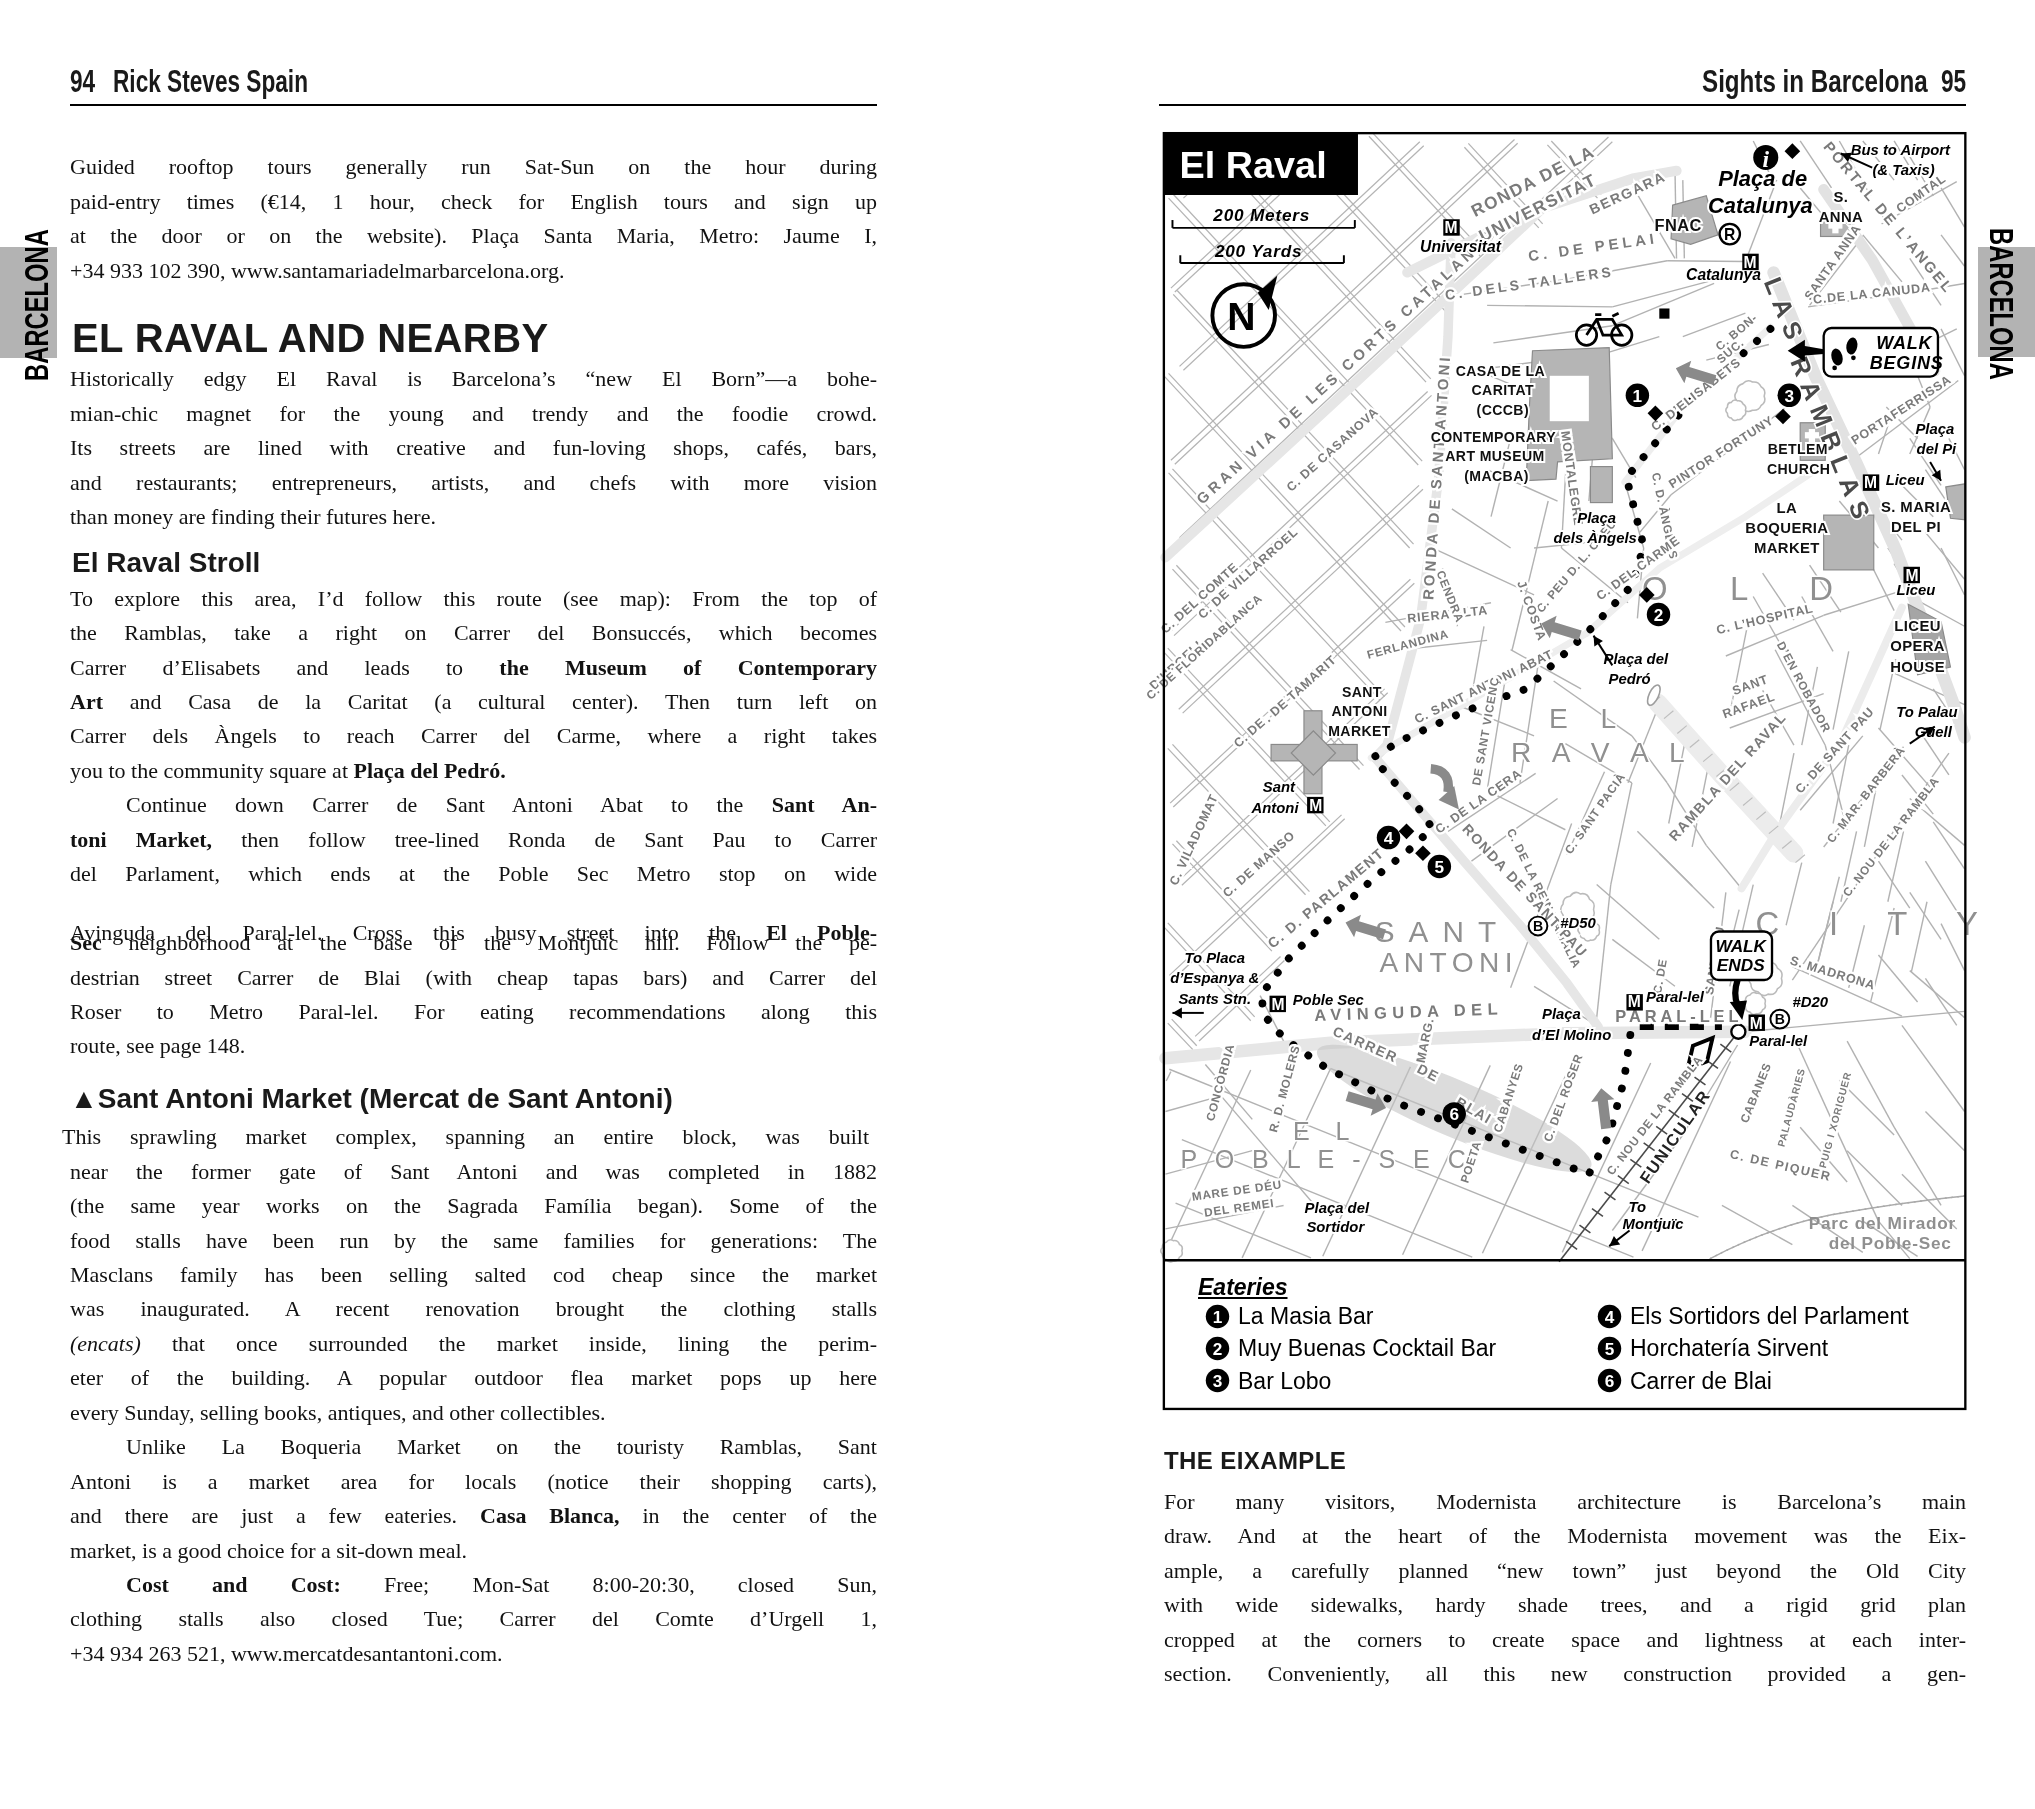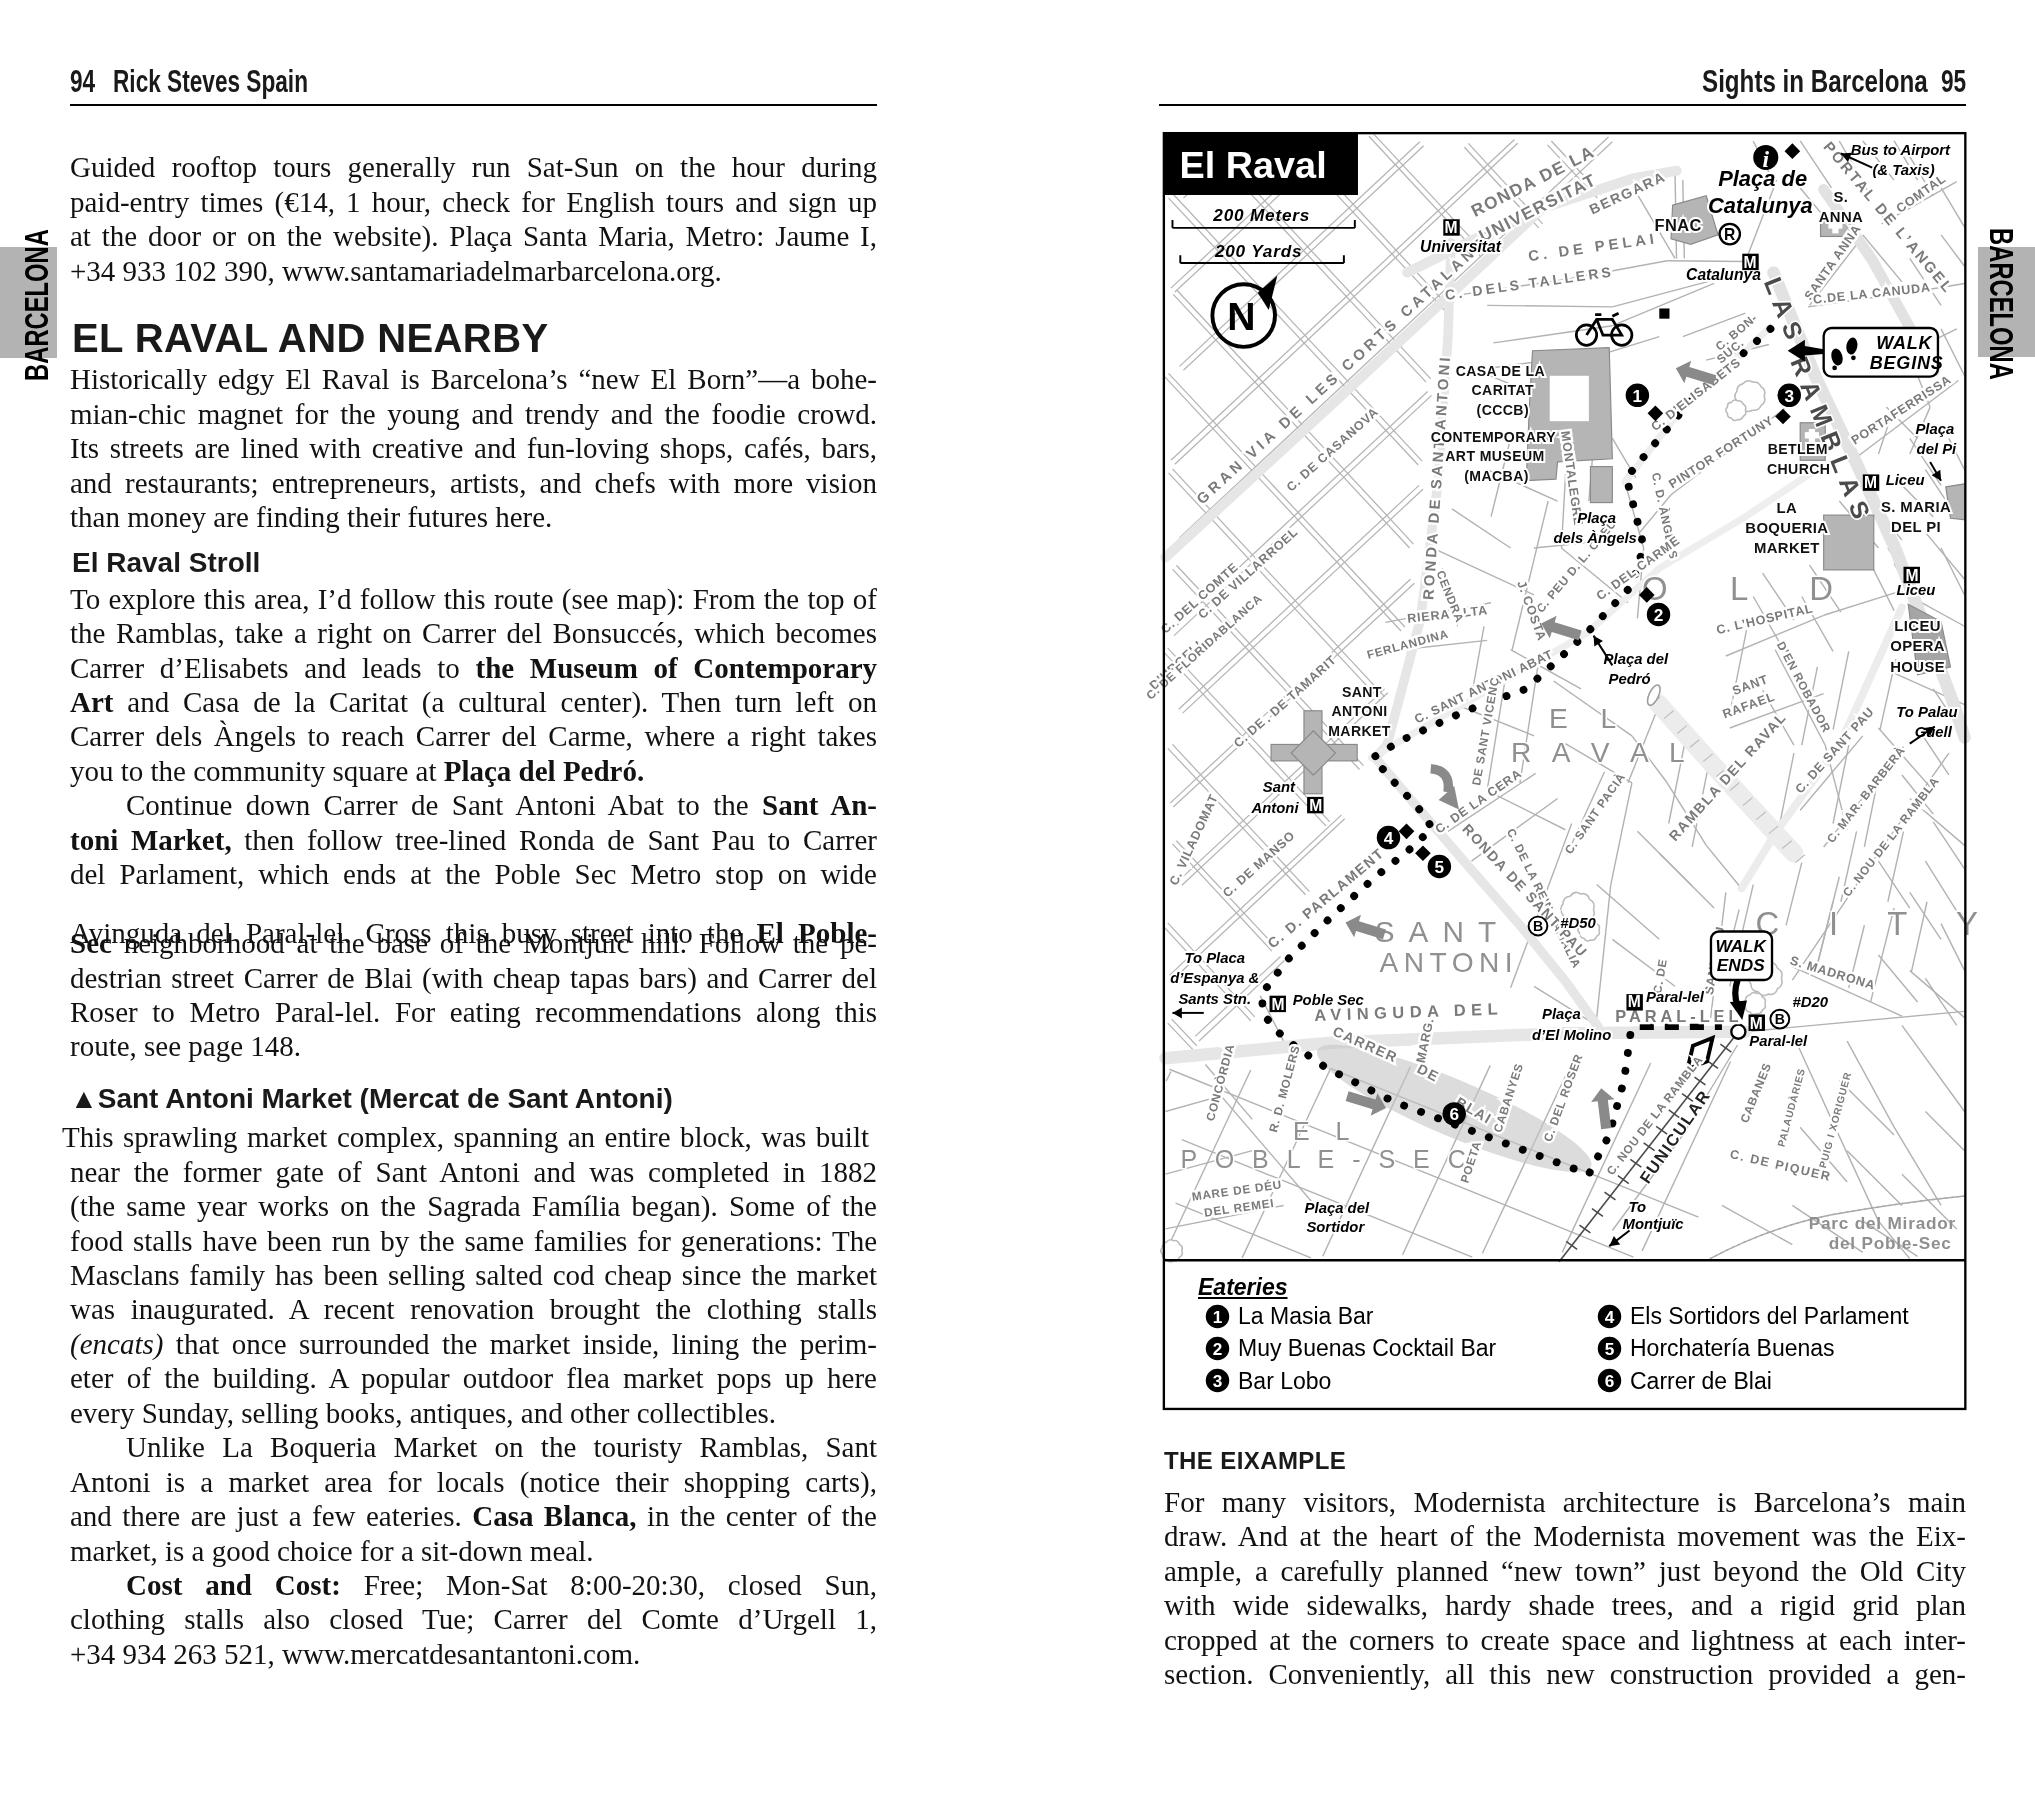--- a/index.html
+++ b/index.html
@@ -1,16 +1,16 @@
 <!DOCTYPE html>
 <html style="font-size:12.5px"><head><meta charset="utf-8">
 <style>
 html,body{margin:0;padding:0;background:#fff;}
 body{width:2035px;height:1809px;position:relative;overflow:hidden;}
-.bl{position:absolute;font-family:'Liberation Serif',serif;font-size:29px;line-height:34px;color:#121212;white-space:nowrap;}
+.bl{position:absolute;font-family:'Liberation Serif',serif;font-size:22px;line-height:34px;color:#121212;white-space:nowrap;}
 .bl.j{white-space:normal;text-align:justify;text-align-last:justify;}
 .ind{display:inline-block;width:56px;}
 .hdr{position:absolute;font-family:'Liberation Sans';font-weight:bold;color:#1a1a1a;}
 .leg{position:absolute;font-family:'Liberation Sans';font-weight:normal;font-size:23px;color:#000;white-space:nowrap;}
 </style></head><body>
 
 <div class="hdr" style="left:70px;top:64px;font-size:31px;transform:scaleX(0.73);transform-origin:0 0">94</div>
 <div class="hdr" style="left:113px;top:64px;font-size:31px;transform:scaleX(0.73);transform-origin:0 0">Rick Steves Spain</div>
 
 <div style="position:absolute;left:70px;top:104px;width:807px;height:2.3px;background:#000"></div>
@@ -700,21 +700,21 @@
 <div class="leg" style="left:1238px;top:1368px">Bar Lobo</div>
 <svg style="position:absolute;left:1597px;top:1304px" width="25" height="25" viewBox="0 0 32 32">
     <circle cx="16" cy="16" r="15" fill="#000"></circle>
     <text x="16" y="24" font-family="Liberation Sans" font-size="22" fill="#fff" font-weight="bold" text-anchor="middle">4</text>
   </svg>
 <div class="leg" style="left:1630px;top:1303px">Els Sortidors del Parlament</div>
 <svg style="position:absolute;left:1597px;top:1336px" width="25" height="25" viewBox="0 0 32 32">
     <circle cx="16" cy="16" r="15" fill="#000"></circle>
     <text x="16" y="24" font-family="Liberation Sans" font-size="22" fill="#fff" font-weight="bold" text-anchor="middle">5</text>
   </svg>
-<div class="leg" style="left:1630px;top:1335px">Horchatería Buenas</div>
+<div class="leg" style="left:1630px;top:1335px">Horchatería Sirvent</div>
 <svg style="position:absolute;left:1597px;top:1368px" width="25" height="25" viewBox="0 0 32 32">
     <circle cx="16" cy="16" r="15" fill="#000"></circle>
     <text x="16" y="24" font-family="Liberation Sans" font-size="22" fill="#fff" font-weight="bold" text-anchor="middle">6</text>
   </svg>
 <div class="leg" style="left:1630px;top:1368px">Carrer de Blai</div>
 
 <div class="hdr" style="left:1164px;top:1447px;font-size:24px;letter-spacing:0.4px">THE EIXAMPLE</div>
 
 <div class="bl j" style="left:1164px;top:1485px;width:802px">For many visitors, Modernista architecture is Barcelona’s main</div>
 <div class="bl j" style="left:1164px;top:1519px;width:802px">draw. And at the heart of the Modernista movement was the Eix-</div>

